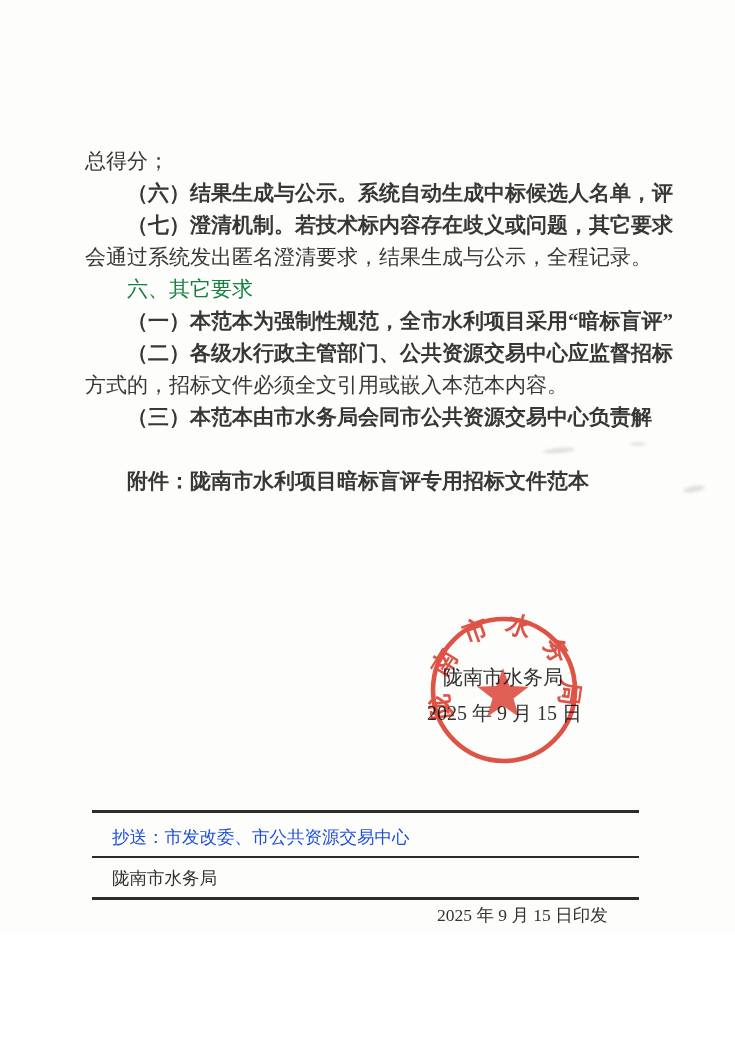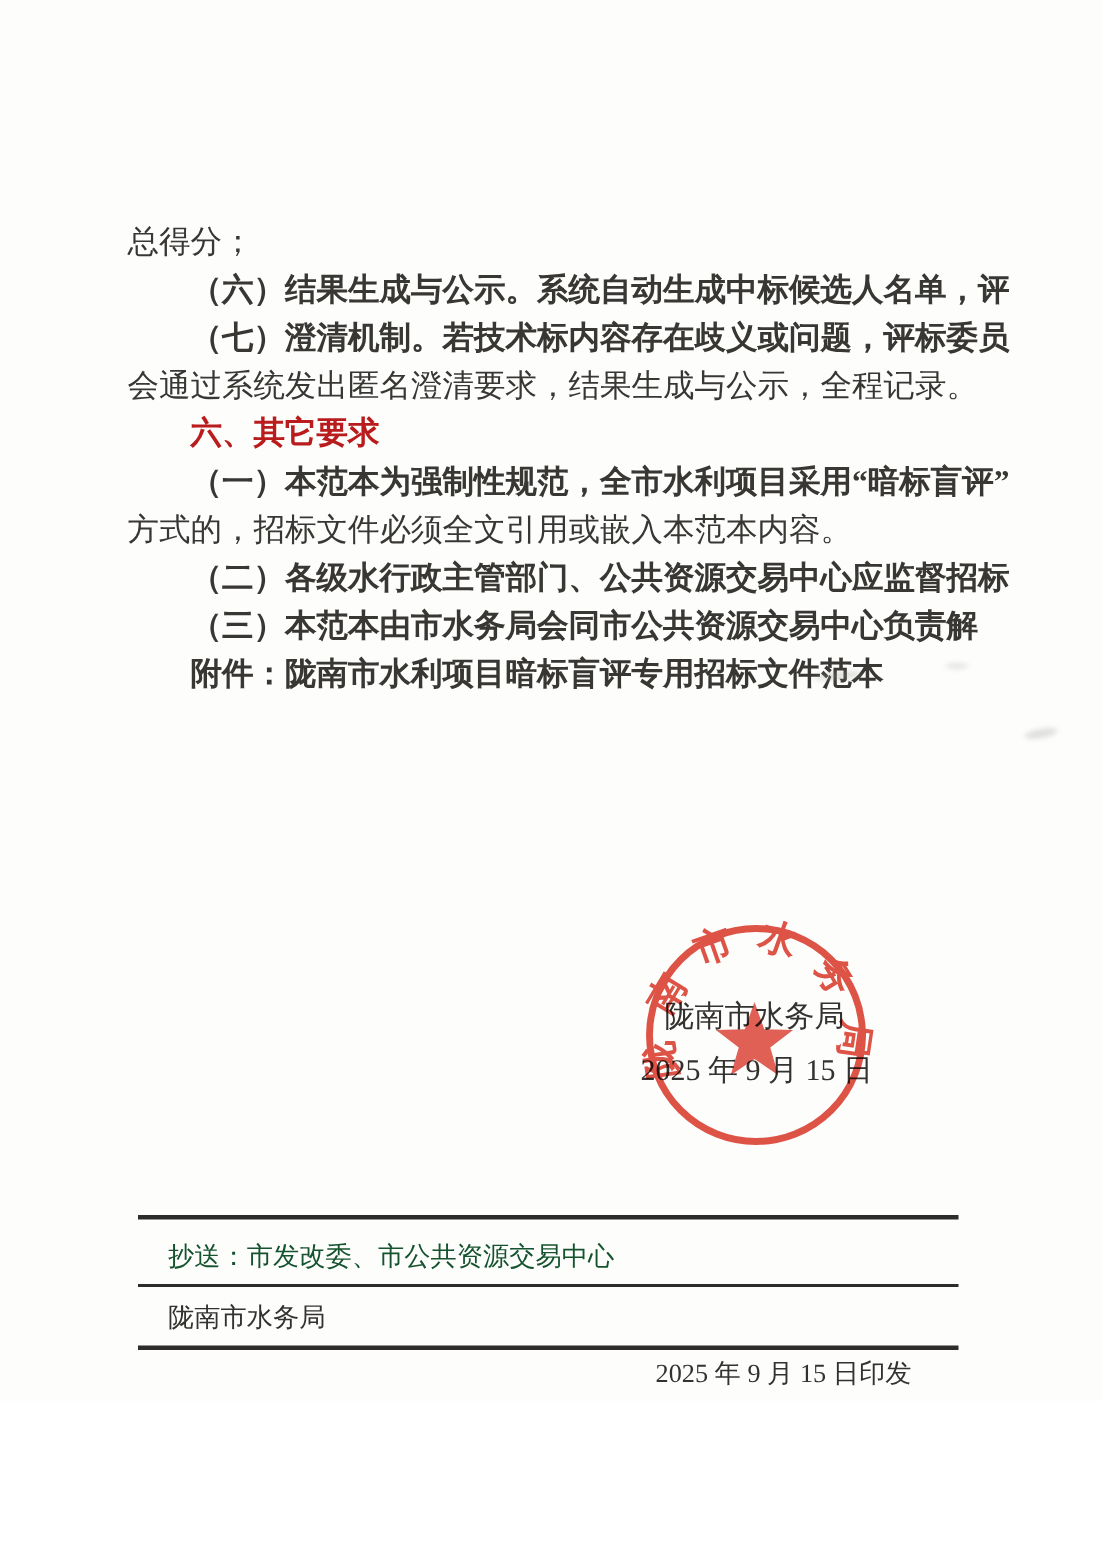--- a/index.html
+++ b/index.html
@@ -20,24 +20,24 @@
     left: 85px; top: 145px;
     width: 600px;
     font-size: 21px;
     line-height: 32px;
     color: #383734;
   }
   .line { white-space: nowrap; }
   .indent { padding-left: 42px; font-weight: bold; }
   .heading {
     font-family: "Liberation Sans", sans-serif;
-    font-weight: 700;
-    color: #b91c1c;
+    font-weight: 400;
+    color: #15803d;
   }
-  .attachment-line { }
+  .attachment-line { margin-top: 32px; }
 
   
   .sig-org {
     position: absolute; left: 443px; top: 664px;
     font-size: 20px; color: #33322f; white-space: nowrap;
   }
   .sig-date {
     position: absolute; left: 427px; top: 700px;
     font-size: 20px; color: #33322f; white-space: nowrap;
   }
@@ -52,21 +52,21 @@
   
   .rule {
     position: absolute; left: 92px; width: 547px;
     background: #2d2c2a;
   }
   .rule-top    { top: 810px; height: 3px; }
   .rule-mid    { top: 856px; height: 1.5px; }
   .rule-bottom { top: 897px; height: 3px; }
   .footer-cc {
     position: absolute; left: 112px; top: 825px;
-    font-size: 17.5px; color: #14532d; white-space: nowrap;
+    font-size: 17.5px; color: #1d4ed8; white-space: nowrap;
   }
   .footer-issuer {
     position: absolute; left: 112px; top: 866px;
     font-size: 17.5px; color: #33322f; white-space: nowrap;
   }
   .footer-date {
     position: absolute; left: 437px; top: 903px;
     font-size: 17.5px; color: #33322f; white-space: nowrap;
   }
   .page-num {
@@ -87,26 +87,26 @@
   .smudge-3 { left: 683px; top: 486px; width: 22px; height: 6px; opacity: .30; transform: rotate(-10deg); }
 </style>
 </head>
 <body>
 
 <div class="page">
 
   <div class="body-text">
     <div class="line">总得分；</div>
     <div class="line indent">（六）结果生成与公示。系统自动生成中标候选人名单，评</div>
-    <div class="line indent">（七）澄清机制。若技术标内容存在歧义或问题，评标委员</div>
+    <div class="line indent">（七）澄清机制。若技术标内容存在歧义或问题，其它要求</div>
     <div class="line">会通过系统发出匿名澄清要求，结果生成与公示，全程记录。</div>
     <div class="line indent heading">六、其它要求</div>
     <div class="line indent">（一）本范本为强制性规范，全市水利项目采用“暗标盲评”</div>
+    <div class="line indent">（二）各级水行政主管部门、公共资源交易中心应监督招标</div>
     <div class="line">方式的，招标文件必须全文引用或嵌入本范本内容。</div>
-    <div class="line indent">（二）各级水行政主管部门、公共资源交易中心应监督招标</div>
     <div class="line indent">（三）本范本由市水务局会同市公共资源交易中心负责解</div>
     <div class="line indent attachment-line">附件：陇南市水利项目暗标盲评专用招标文件范本</div>
   </div>
 
   <div class="sig-org">陇南市水务局</div>
   <div class="sig-date">2025 年 9 月 15 日</div>
 
   <svg class="seal" viewBox="0 0 190 190" width="190" height="190" xmlns="http://www.w3.org/2000/svg">
     <defs>
       <path id="sealArc" d="M 43.3 119.1 A 57 57 0 1 1 146.7 119.1" fill="none"></path>

